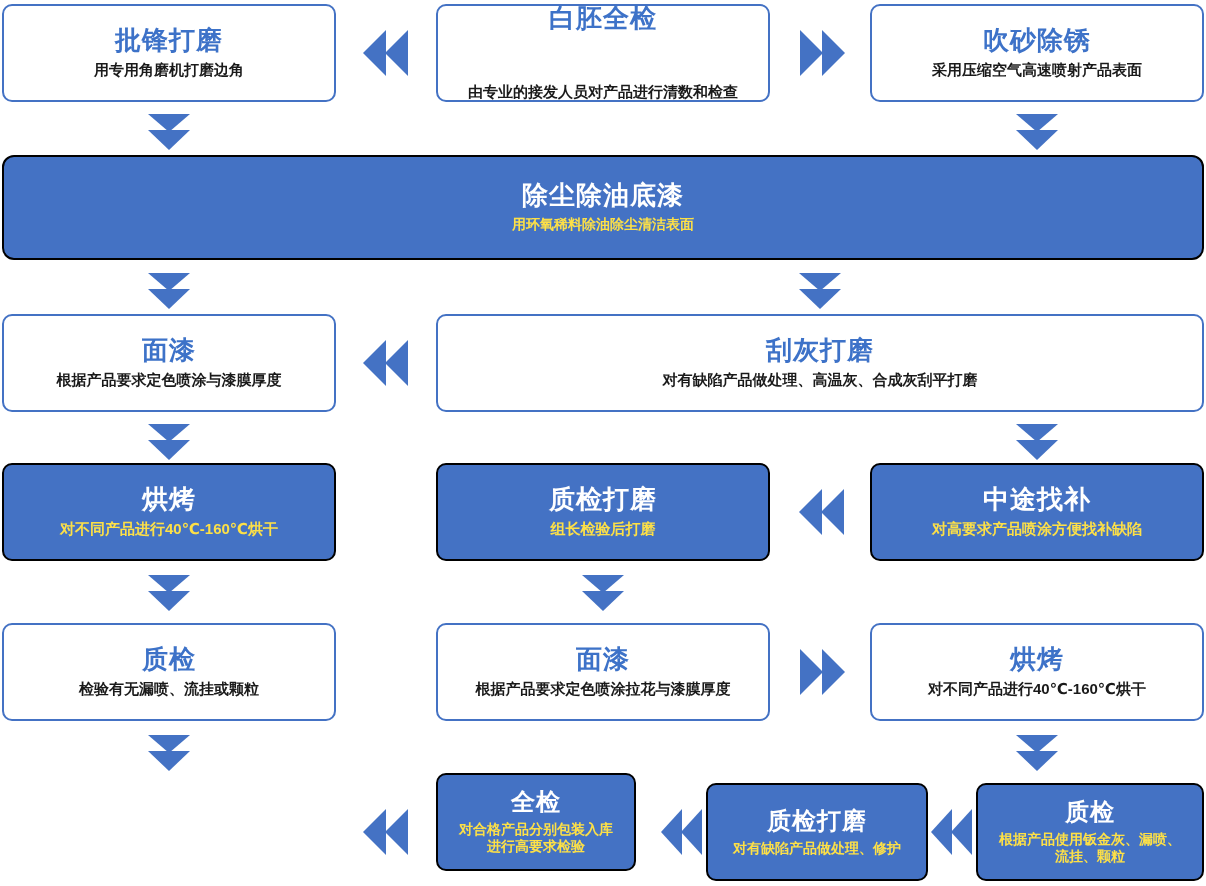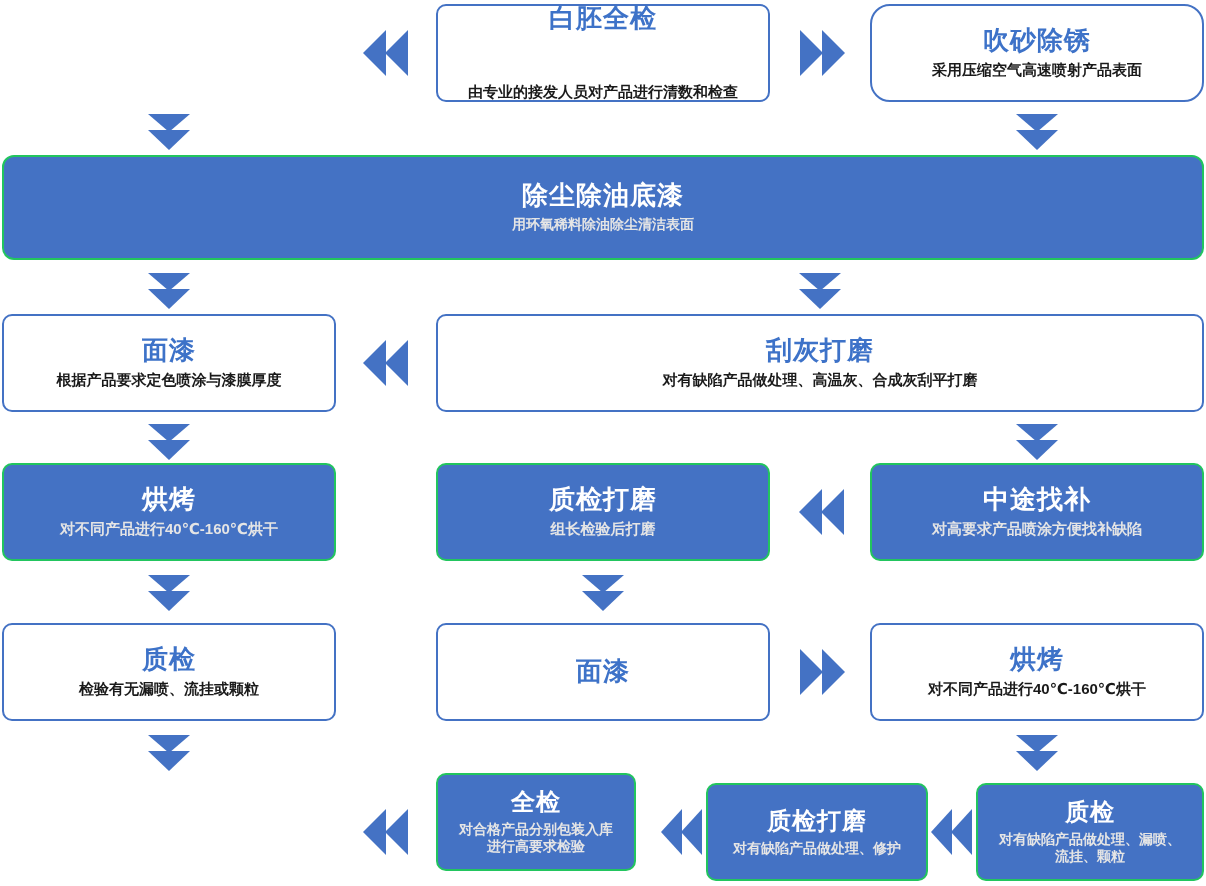--- a/index.html
+++ b/index.html
@@ -22,58 +22,62 @@
     justify-content:center;
     text-align:center;
     padding:4px 10px;
   }
   .node.outline{
     background:#ffffff;
     border:2px solid #4472c4;
   }
   .node.filled{
     background:#4472c4;
-    border:2px solid #22c55e;
+    border:2px solid #000000;
   }
   .node .title{
     font-weight:bold;
     letter-spacing:1px;
     line-height:1.15;
   }
   .node .desc{
     font-weight:bold;
     line-height:1.25;
   }
   .node.outline .title{color:#3d72c8;}
   .node.outline .desc{color:#1a1a1a;}
   .node.filled .title{color:#ffffff;}
-  .node.filled .desc{color:#e5e5e5;}
+  .node.filled .desc{color:#fde047;}
 
   .t26{font-size:26px;}
   .t24{font-size:24px;}
   .d15{font-size:15px;}
   .d14{font-size:14px;}
   .gap4{margin-top:5px;}
 
   
   .arrow{position:absolute;}
   .arrow svg{display:block;}
 </style>
 </head>
 <body>
 
 <div class="canvas">
 
+  <div class="node outline" style="left:2px;top:4px;width:334px;height:98px;">
+    <div class="title t26">批锋打磨</div>
+    <div class="desc d15 gap4">用专用角磨机打磨边角</div>
+  </div>
 
   <div class="node outline" style="left:436px;top:4px;width:334px;height:98px;gap:44px;">
     <div class="title t26">白胚全检</div>
     <div class="desc d15 gap4">由专业的接发人员对产品进行清数和检查</div>
   </div>
 
-  <div class="node outline" style="left:870px;top:4px;width:334px;height:98px;border-radius:20px;">
+  <div class="node outline" style="left:870px;top:4px;width:334px;height:98px;">
     <div class="title t26">吹砂除锈</div>
     <div class="desc d15 gap4">采用压缩空气高速喷射产品表面</div>
   </div>
 
   <div class="arrow" style="left:362px;top:28px;">
     <svg width="48" height="50" viewBox="0 0 48 50">
       <polygon points="24,2 24,48 1,25" fill="#4472c4"></polygon>
       <polygon points="46,2 46,48 23,25" fill="#4472c4"></polygon>
     </svg>
   </div>
@@ -180,20 +184,21 @@
     </svg>
   </div>
 
   <div class="node outline" style="left:2px;top:623px;width:334px;height:98px;">
     <div class="title t26">质检</div>
     <div class="desc d15 gap4">检验有无漏喷、流挂或颗粒</div>
   </div>
 
   <div class="node outline" style="left:436px;top:623px;width:334px;height:98px;">
     <div class="title t26">面漆</div>
+    <div class="desc d15 gap4">根据产品要求定色喷涂拉花与漆膜厚度</div>
   </div>
 
   <div class="node outline" style="left:870px;top:623px;width:334px;height:98px;">
     <div class="title t26">烘烤</div>
     <div class="desc d15 gap4">对不同产品进行40℃-160℃烘干</div>
   </div>
 
   <div class="arrow" style="left:798px;top:647px;">
     <svg width="48" height="50" viewBox="0 0 48 50">
       <polygon points="24,2 24,48 47,25" fill="#4472c4"></polygon>
@@ -221,21 +226,21 @@
     <div class="desc d14">进行高要求检验</div>
   </div>
 
   <div class="node filled" style="left:706px;top:783px;width:222px;height:98px;">
     <div class="title t24">质检打磨</div>
     <div class="desc d14 gap4">对有缺陷产品做处理、修护</div>
   </div>
 
   <div class="node filled" style="left:976px;top:783px;width:228px;height:98px;">
     <div class="title t24">质检</div>
-    <div class="desc d14 gap4">对有缺陷产品做处理、漏喷、</div>
+    <div class="desc d14 gap4">根据产品使用钣金灰、漏喷、</div>
     <div class="desc d14">流挂、颗粒</div>
   </div>
 
   <div class="arrow" style="left:362px;top:807px;">
     <svg width="48" height="50" viewBox="0 0 48 50">
       <polygon points="24,2 24,48 1,25" fill="#4472c4"></polygon>
       <polygon points="46,2 46,48 23,25" fill="#4472c4"></polygon>
     </svg>
   </div>
   <div class="arrow" style="left:660px;top:807px;">

